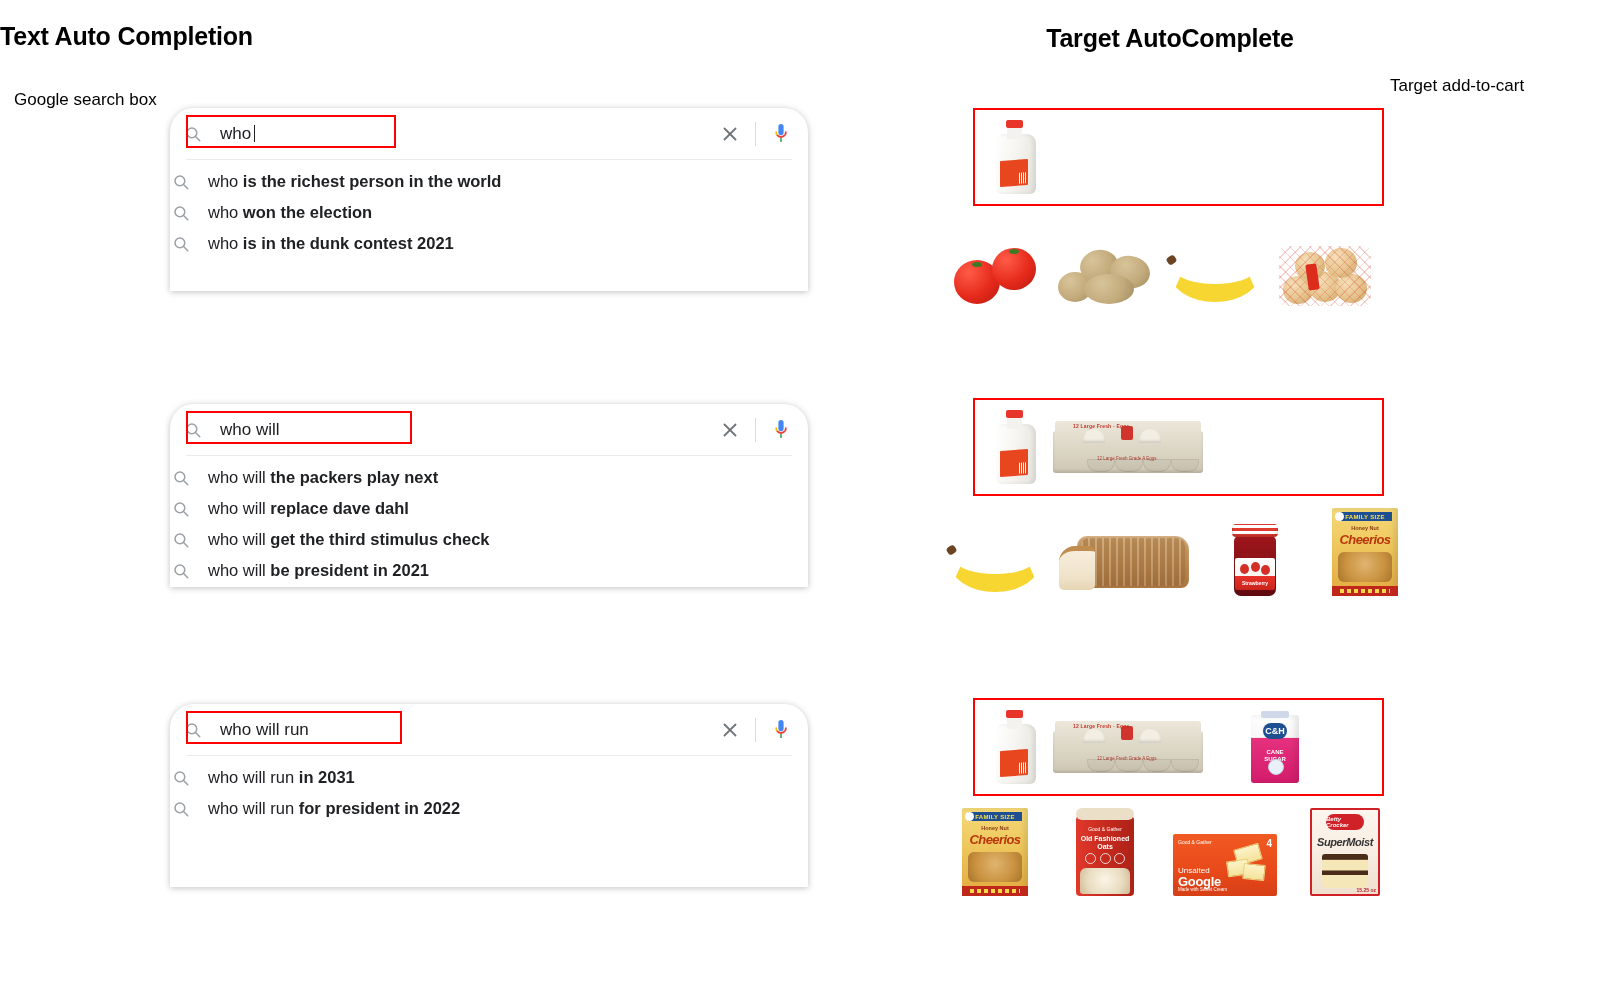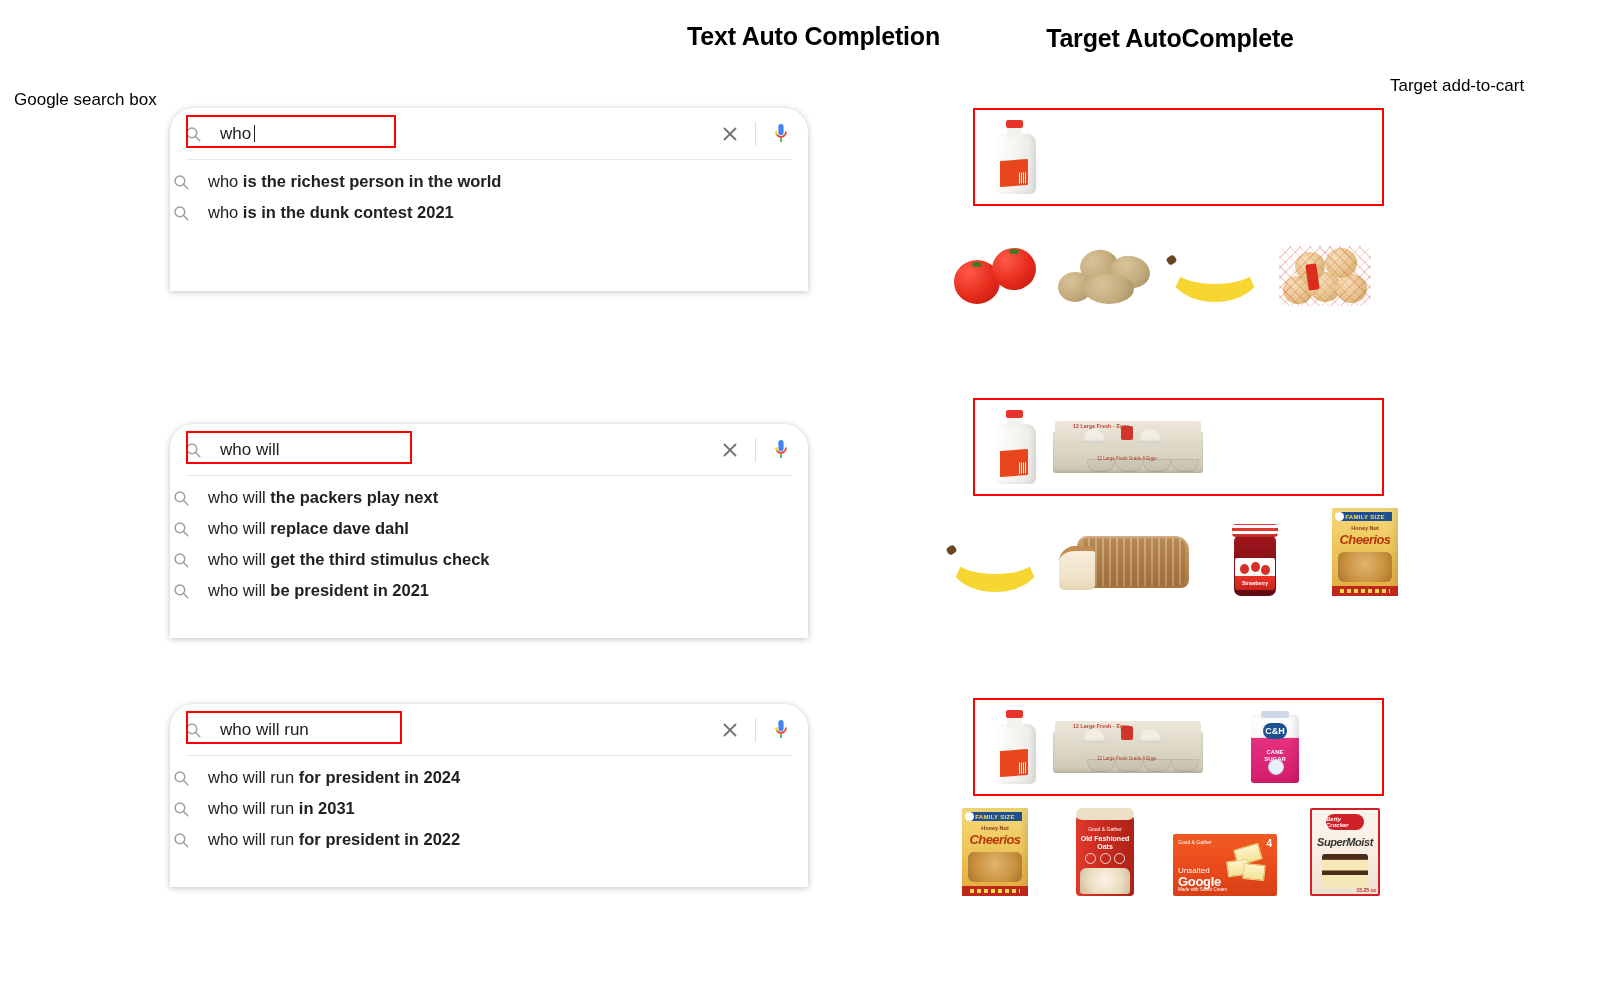--- a/index.html
+++ b/index.html
@@ -17,21 +17,21 @@
 
   
   .col-title {
     position: absolute;
     font-weight: bold;
     font-size: 25px;
     color: #000;
     white-space: nowrap;
     letter-spacing: -0.2px;
   }
-  #title-left  { left: 0;    top: 22px; width: 940px; text-align: right; }
+  #title-left  { left: 0;    top: 22px; width: 940px; text-align: left; }
   #title-right { left: 940px; top: 24px; width: 460px; text-align: center; }
 
   .small-label {
     position: absolute;
     font-size: 17px;
     color: #000;
     white-space: nowrap;
   }
   #label-google { left: 14px; top: 90px; }
   #label-target { left: 1390px; top: 76px; }
@@ -40,21 +40,21 @@
   .search-widget {
     position: absolute;
     left: 170px;
     width: 638px;
     background: #ffffff;
     border-radius: 24px 24px 0 0;
     box-shadow: 0 1px 6px rgba(32,33,36,.28);
     overflow: hidden;
   }
   #widget-1 { top: 108px; height: 183px; }
-  #widget-2 { top: 424px; height: 214px; }
+  #widget-2 { top: 404px; height: 183px; }
   #widget-3 { top: 704px; height: 183px; }
 
   .search-bar {
     position: relative;
     height: 52px;
     display: flex;
     align-items: center;
     padding: 0 0 0 14px;
     box-sizing: border-box;
   }
@@ -628,20 +628,29 @@
         </span>
       <span class="sugg-text"><span class="pre">who </span><span class="bold">is the richest person in the world</span></span>
     </div>
     <div class="sugg-row">
       <span class="mag-icon">
           <svg viewBox="0 0 24 24" fill="none" stroke="currentColor" stroke-width="2">
             <circle cx="10.5" cy="10.5" r="6.5"></circle>
             <line x1="15.4" y1="15.4" x2="21" y2="21" stroke-linecap="round"></line>
           </svg>
         </span>
+      <span class="sugg-text"><span class="pre">who </span><span class="bold">won the election</span></span>
+    </div>
+    <div class="sugg-row">
+      <span class="mag-icon">
+          <svg viewBox="0 0 24 24" fill="none" stroke="currentColor" stroke-width="2">
+            <circle cx="10.5" cy="10.5" r="6.5"></circle>
+            <line x1="15.4" y1="15.4" x2="21" y2="21" stroke-linecap="round"></line>
+          </svg>
+        </span>
       <span class="sugg-text"><span class="pre">who </span><span class="bold">is in the dunk contest 2021</span></span>
     </div>
   </div>
 </div>
 
 <div class="search-widget" id="widget-2">
   <div class="search-bar">
     <span class="mag-icon">
       <svg viewBox="0 0 24 24" fill="none" stroke="currentColor" stroke-width="2">
           <circle cx="10.5" cy="10.5" r="6.5"></circle>
@@ -734,29 +743,20 @@
             <path d="M3.3 10.2a.9.9 0 0 1 1.8 0 3.9 3.9 0 0 0 .6 2.1l-1.4 1.2a5.7 5.7 0 0 1-1-3.3z" fill="#fbbc05"></path>
             <path d="M12.9 10.2a.9.9 0 0 1 1.8 0 5.7 5.7 0 0 1-1 3.3l-1.4-1.2a3.9 3.9 0 0 0 .6-2.1z" fill="#ea4335"></path>
             <path d="M4.3 13.5a5.7 5.7 0 0 0 9.4 0l-1.4-1.2a3.9 3.9 0 0 1-6.6 0z" fill="#ea4335"></path>
             <rect x="8.2" y="16" width="1.6" height="4" fill="#34a853"></rect>
           </svg>
       </span>
     </span>
     <span class="divider-line"></span>
   </div>
   <div class="suggestions">
-    <div class="sugg-row">
-      <span class="mag-icon">
-          <svg viewBox="0 0 24 24" fill="none" stroke="currentColor" stroke-width="2">
-            <circle cx="10.5" cy="10.5" r="6.5"></circle>
-            <line x1="15.4" y1="15.4" x2="21" y2="21" stroke-linecap="round"></line>
-          </svg>
-        </span>
-      <span class="sugg-text"><span class="pre">who will run </span><span class="bold">for president in 2024</span></span>
-    </div>
     <div class="sugg-row">
       <span class="mag-icon">
           <svg viewBox="0 0 24 24" fill="none" stroke="currentColor" stroke-width="2">
             <circle cx="10.5" cy="10.5" r="6.5"></circle>
             <line x1="15.4" y1="15.4" x2="21" y2="21" stroke-linecap="round"></line>
           </svg>
         </span>
       <span class="sugg-text"><span class="pre">who will run </span><span class="bold">in 2031</span></span>
     </div>
     <div class="sugg-row">

